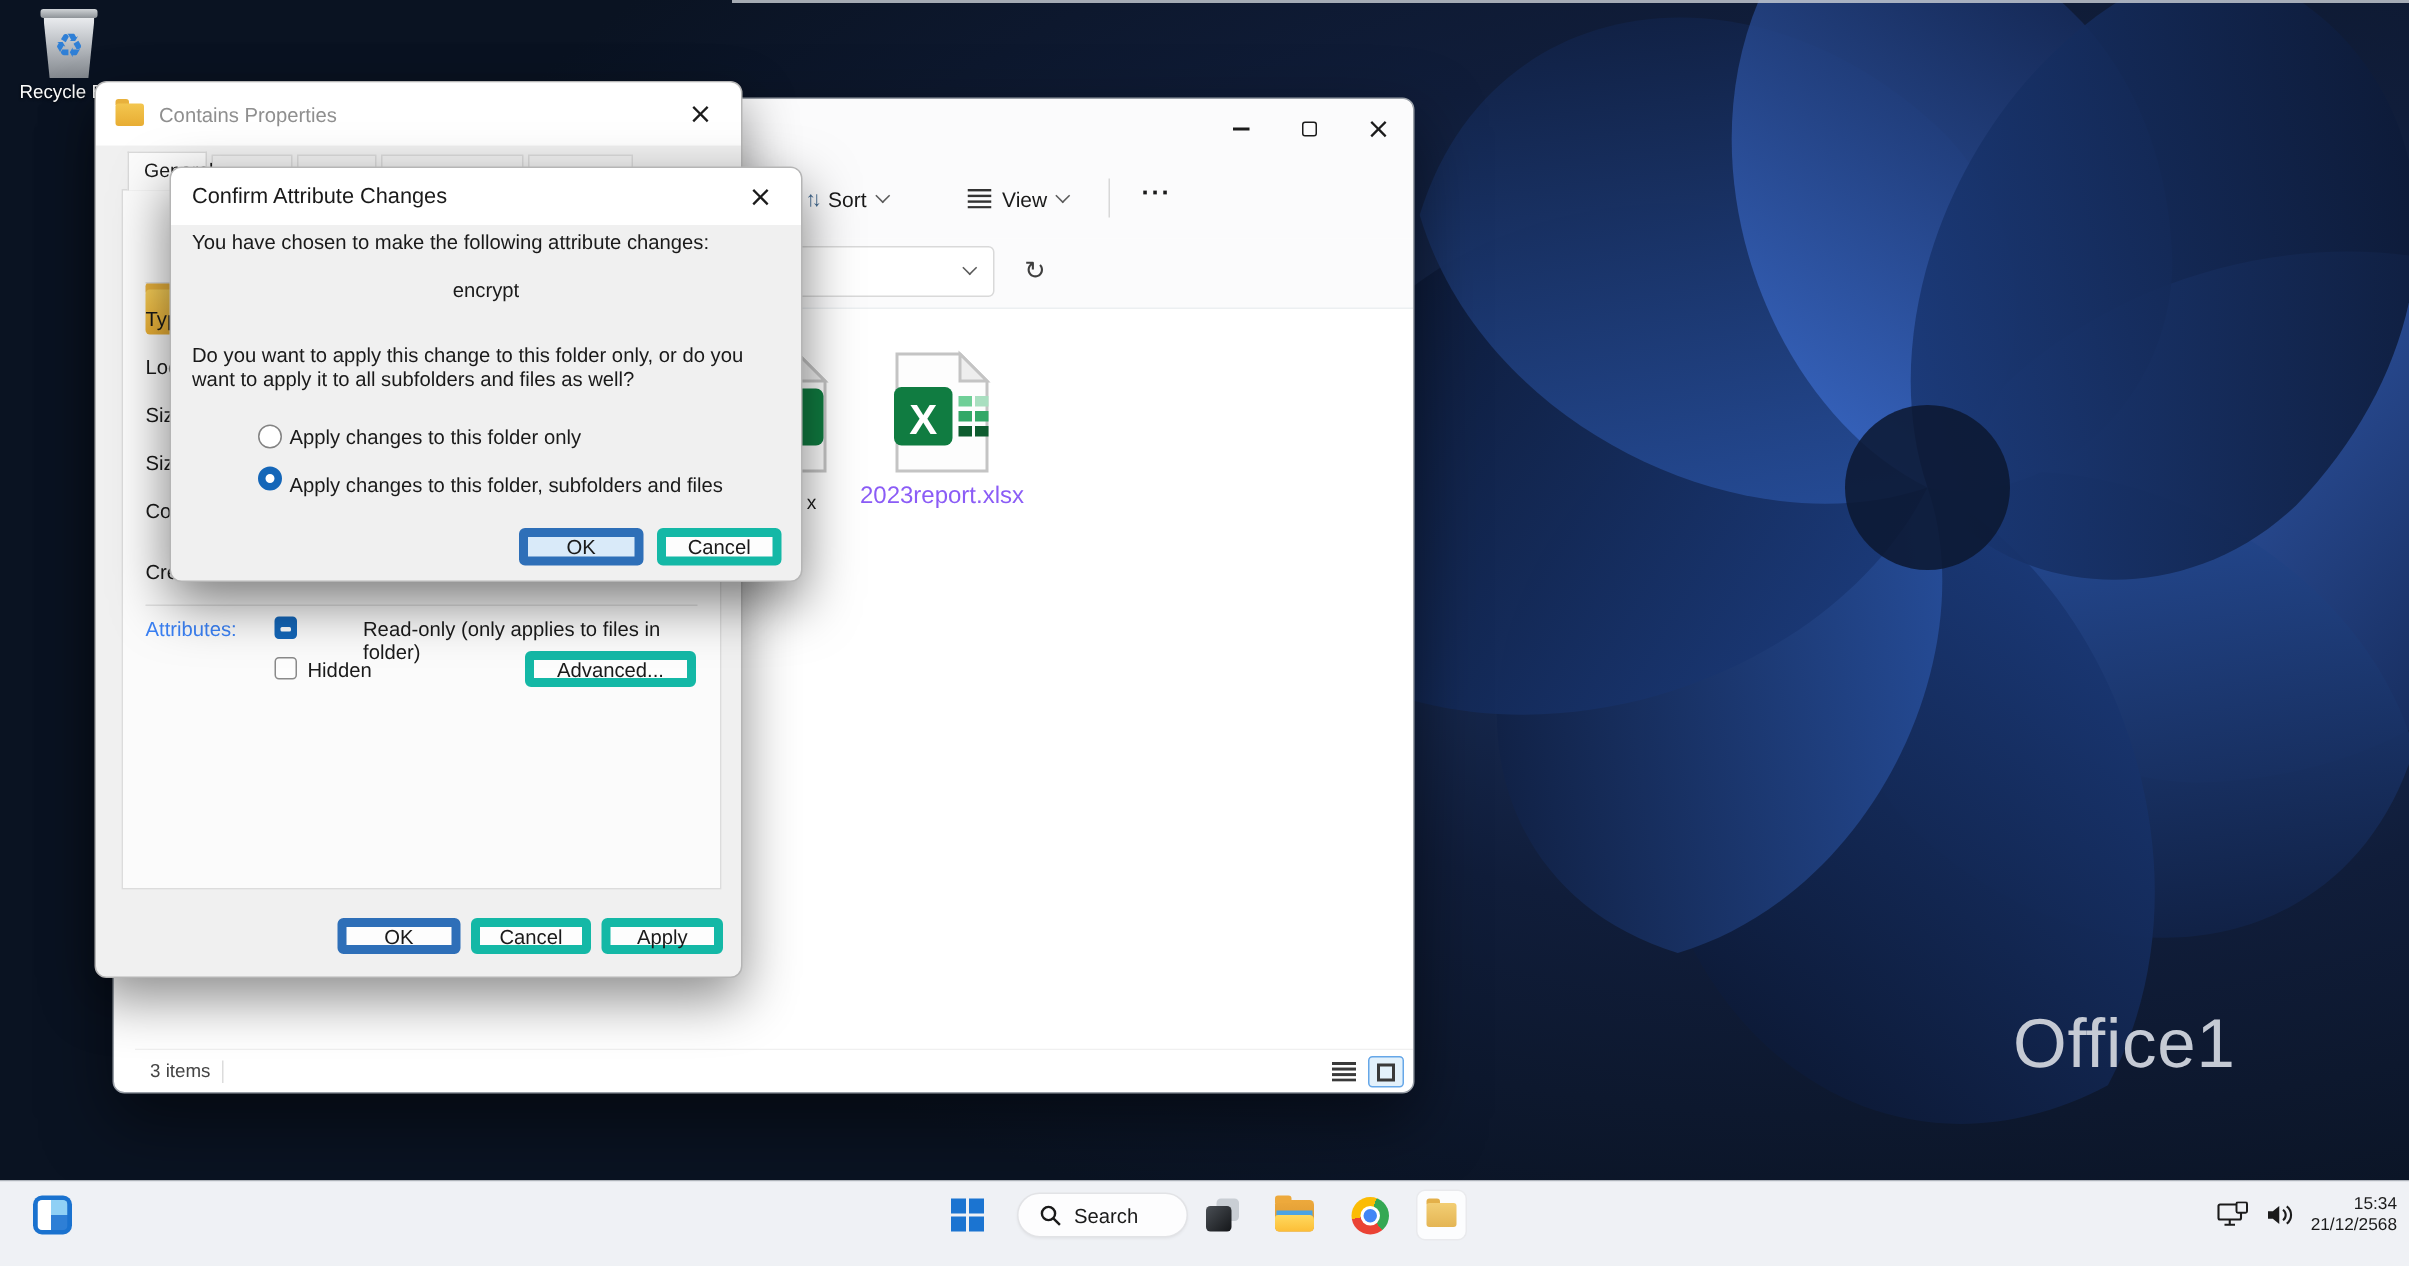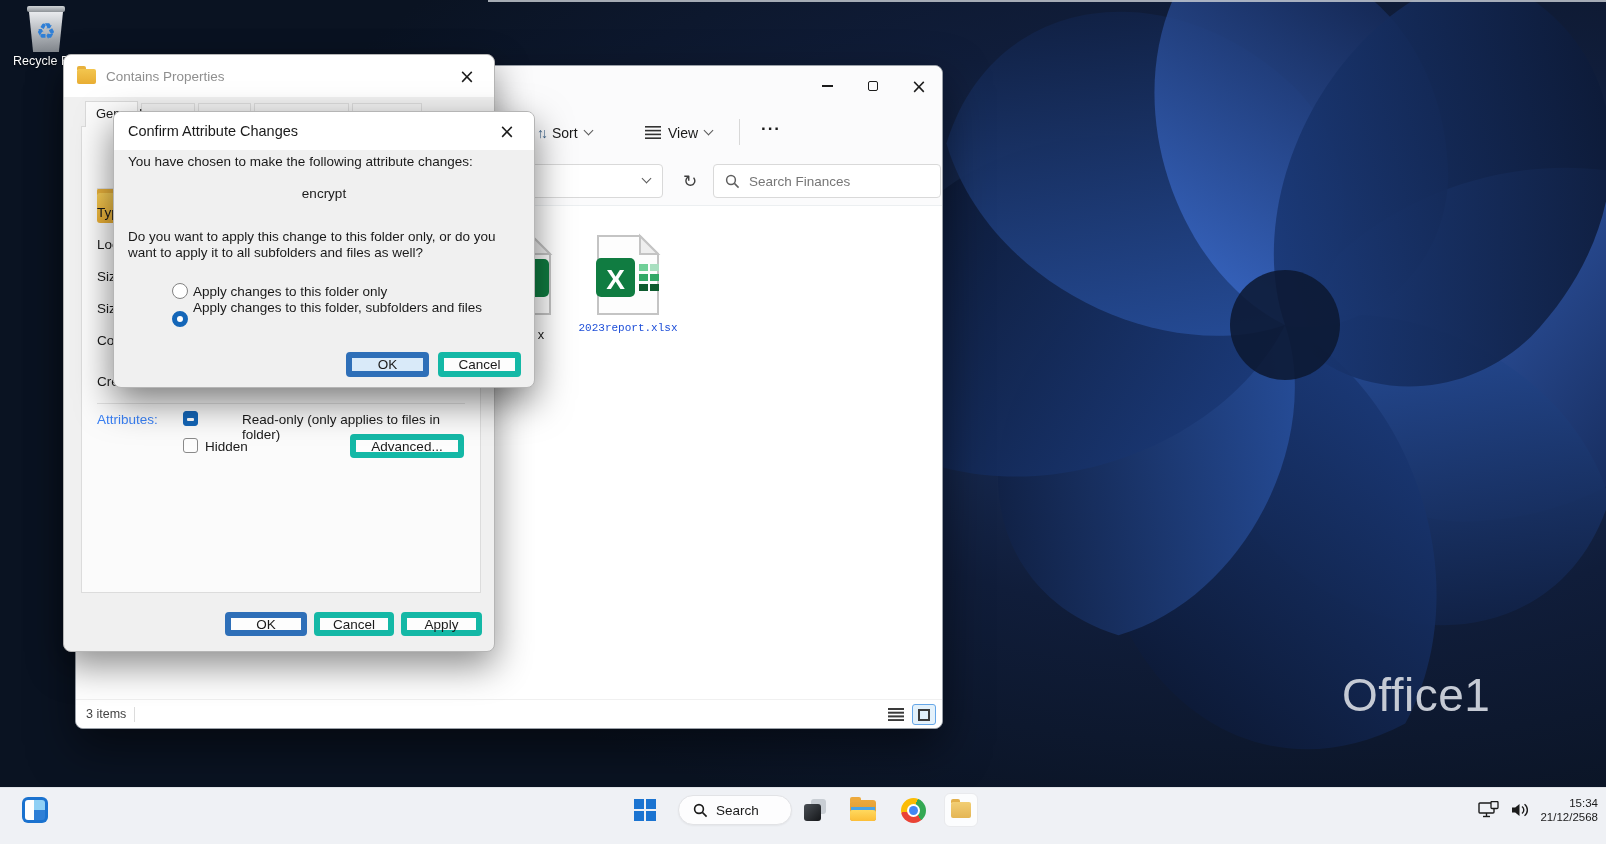--- a/index.html
+++ b/index.html
@@ -37,23 +37,23 @@
   .tb-more{position:absolute;left:678px;top:6px;width:34px;height:34px;display:flex;align-items:center;justify-content:center;font-size:17px;letter-spacing:1px;color:#1a1a1a;font-weight:bold;}
   .ex-addressrow{position:absolute;left:0;top:93px;right:0;height:47px;background:#fbfbfc;border-bottom:1px solid #eceff1;}
   .addr-box{position:absolute;left:10px;top:5px;width:577px;height:34px;background:#fff;border:1px solid #d9d9d9;border-radius:4px;}
   .addr-chev{position:absolute;right:12px;top:14px;}
   .refresh{position:absolute;left:598px;top:5px;width:32px;height:34px;display:flex;align-items:center;justify-content:center;font-size:17px;color:#3f3f3f;font-family:"DejaVu Sans",sans-serif;}
   .search-box{position:absolute;left:637px;top:5px;width:228px;height:34px;background:#fff;border:1px solid #d9d9d9;border-radius:4px;display:flex;align-items:center;gap:9px;padding:0 11px;}
   .search-ph{font-size:13.5px;color:#767676;}
   .ex-content{position:absolute;left:0;top:140px;right:0;bottom:29px;background:#fff;overflow:hidden;}
   
   .file-tile{position:absolute;width:120px;text-align:center;}
-  .file-label{margin-top:5px;font-size:11px;color:#1d4ed8;font-family:Liberation Mono, monospace;}
+  .file-label{margin-top:5px;font-size:16px;color:#8b5cf6;}
   .partial-label{position:absolute;left:450px;top:121px;width:30px;text-align:center;font-size:12.8px;color:#1a1a1a;}
-  .ex-status{position:absolute;left:0;bottom:0;right:0;height:29px;background:#fff;border-top:1px solid #f0f0f0;border-radius:0 0 8px 8px;display:flex;align-items:center;}
+  .ex-status{position:absolute;left:14px;bottom:0;right:0;height:29px;background:#fff;border-top:1px solid #f0f0f0;border-radius:0 0 8px 8px;display:flex;align-items:center;}
   .status-count{margin-left:10px;font-size:12.5px;color:#444;}
   .status-div{width:1px;height:15px;background:#dcdcdc;margin-left:8px;}
   .view-toggles{position:absolute;right:6px;top:4px;display:flex;align-items:center;gap:4px;}
   .vt{width:24px;height:21px;display:flex;align-items:center;justify-content:center;border-radius:3px;border:1px solid transparent;}
   .vt.selected{background:#e3f1fb;border-color:#66a7e8;}
   .thumb-sq{width:12px;height:12px;border:2px solid #3a3a3a;}
 
   
   #prop-dialog{position:absolute;left:63px;top:54px;width:432px;height:598px;background:#f0f0f0;border-radius:8px;box-shadow:0 14px 36px rgba(0,0,0,.45);z-index:20;border:1px solid #b5b5b5;}
   .pd-titlebar{position:absolute;left:0;top:0;right:0;height:42px;background:#fff;border-radius:8px 8px 0 0;display:flex;align-items:center;}
@@ -204,27 +204,20 @@
       </div>
       <div class="tb-divider"></div>
       <div class="tb-more">···</div>
     </div>
 
     <div class="ex-addressrow">
       <div class="addr-box">
           <span class="chev addr-chev"></span>
         </div>
       <div class="refresh">↻</div>
-      <div class="search-box">
-        <svg width="15" height="15" viewBox="0 0 15 15">
-          <circle cx="6" cy="6" r="4.4" fill="none" stroke="#5f5f5f" stroke-width="1.5"></circle>
-          <line x1="9.4" y1="9.4" x2="13.6" y2="13.6" stroke="#5f5f5f" stroke-width="1.5"></line>
-        </svg>
-        <span class="search-ph">Search Finances</span>
-      </div>
     </div>
 
     <div class="ex-content">
 
       <div style="position:absolute;left:411px;top:27px;">
         <svg width="66" height="84" viewBox="0 0 66 84">
           <path d="M3,3 h42 l18,18 v60 h-60 z" fill="#fdfdfd" stroke="#c4c4c4" stroke-width="2"></path>
           <path d="M45,3 l18,18 h-18 z" fill="#eeeeee" stroke="#c4c4c4" stroke-width="2"></path>
           <rect x="24" y="26" width="38" height="38" rx="5" fill="#107c41"></rect>
         </svg>
@@ -314,21 +307,21 @@
       <div class="cd-title">Confirm Attribute Changes</div>
       <div class="dlg-close" style="top:5px;">×</div>
     </div>
     <div class="cd-text" style="top:42px;">You have chosen to make the following attribute changes:</div>
     <div class="cd-text" style="top:74px;text-align:center;">encrypt</div>
     <div class="cd-text" style="top:117px;">Do you want to apply this change to this folder only, or do you want to apply it to all subfolders and files as well?</div>
 
     <div class="radio" style="top:171px;"></div>
     <div class="radio-label" style="top:172px;">Apply changes to this folder only</div>
     <div class="radio selected" style="top:199px;"></div>
-    <div class="radio-label" style="top:188px;">Apply changes to this folder, subfolders and files</div>
+    <div class="radio-label" style="top:204px;">Apply changes to this folder, subfolders and files</div>
 
     <div class="btn accentfill" style="left:232px;top:240px;width:83px;height:25px;">OK</div>
     <div class="btn" style="left:324px;top:240px;width:83px;height:25px;">Cancel</div>
   </div>
 
   <div id="taskbar">
     <div class="tb-icon" id="widgets-icon">
       <div class="widgets-inner">
           <div class="widgets-left"></div>
           <div class="widgets-right"></div>

